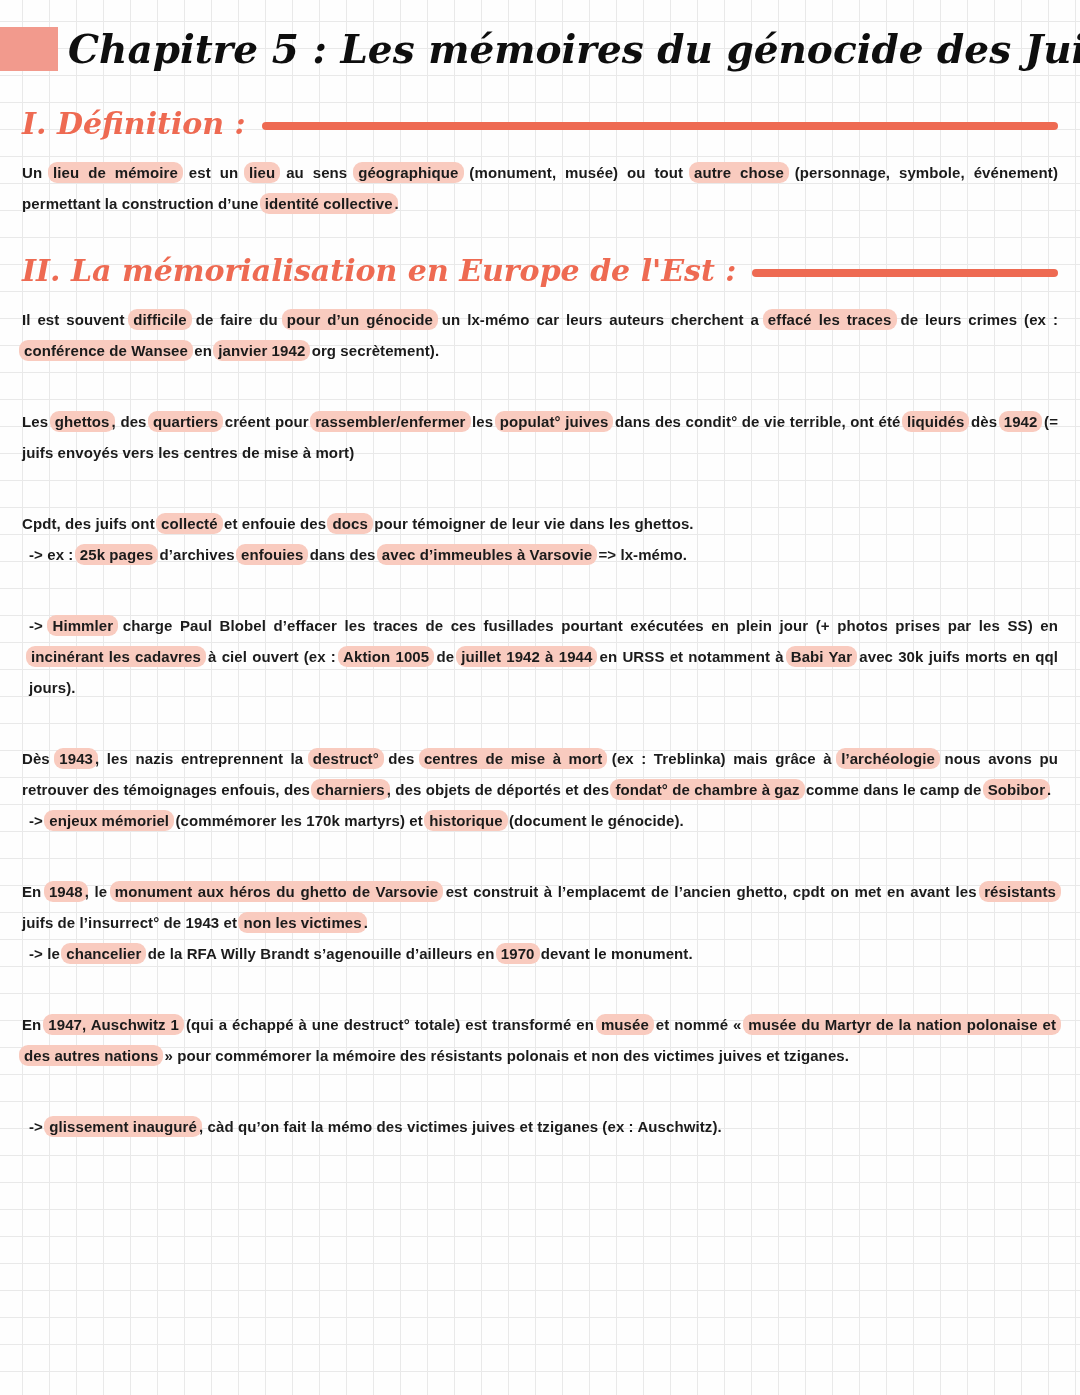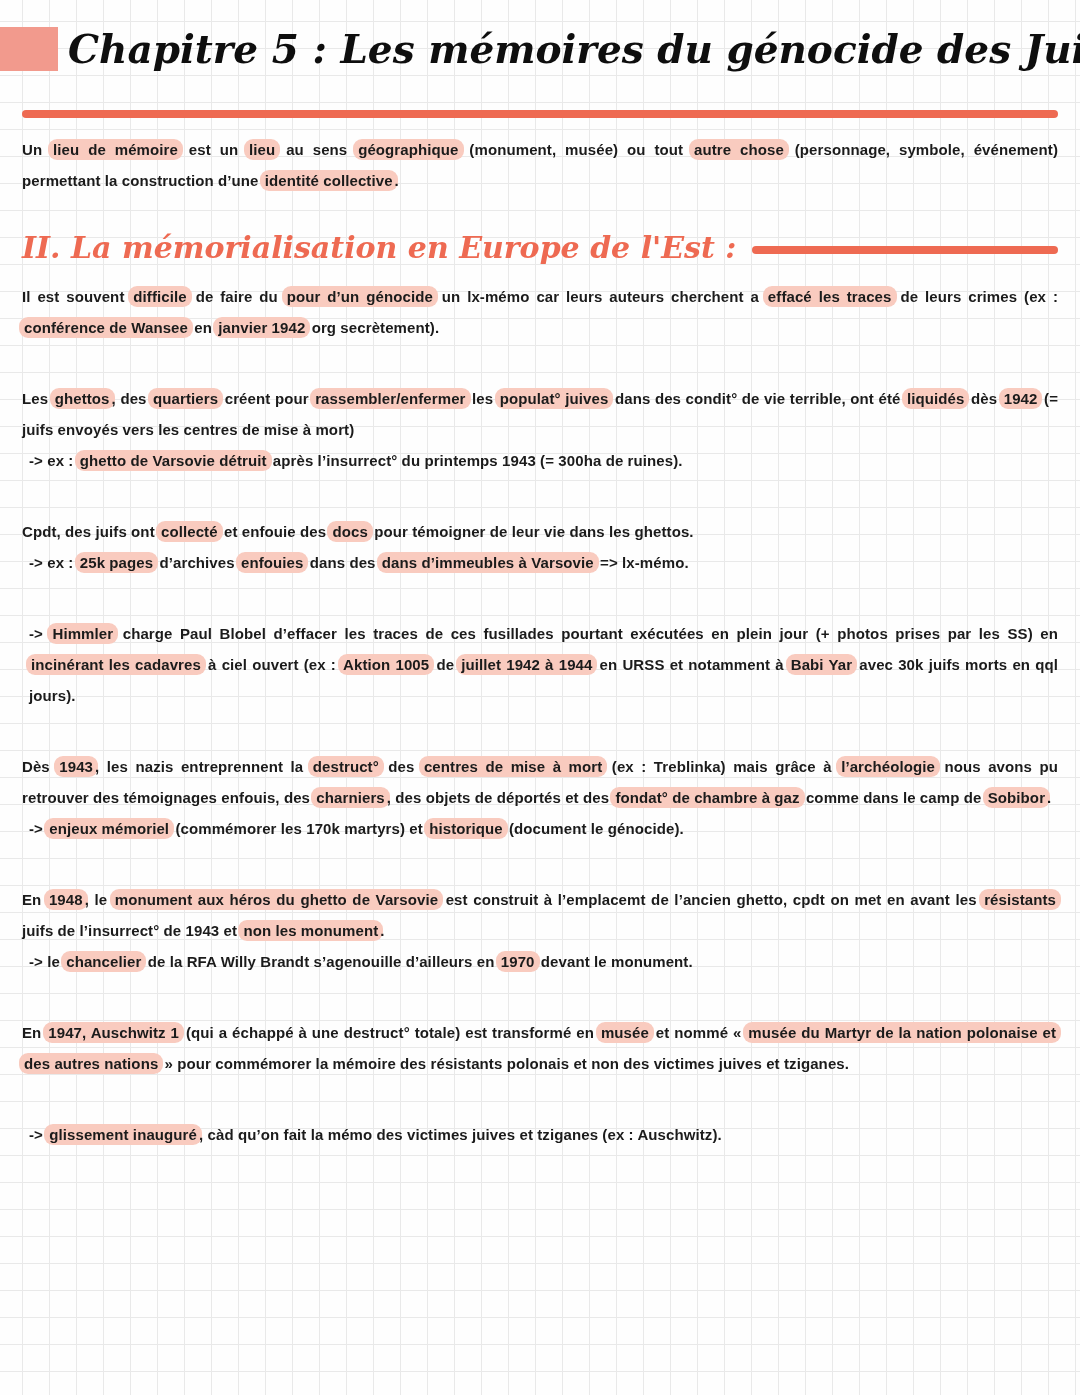--- a/index.html
+++ b/index.html
@@ -95,51 +95,51 @@
 
 <div class="page">
   <header class="title-row">
     <span class="title-block"></span>
     <h1 class="page-title">Chapitre 5 : Les mémoires du génocide des Juifs</h1>
 
   </header>
   <main id="sections">
       <section class="section">
         <div class="heading-row">
+          <h2 class="section-heading">I. Définition :</h2>
           <span class="heading-rule"></span>
         </div>
         <div class="para">
           <div class="line">Un <mark class="hl">lieu de mémoire</mark> est un <mark class="hl">lieu</mark> au sens <mark class="hl">géographique</mark> (monument, musée) ou tout <mark class="hl">autre chose</mark> (personnage, symbole, événement) permettant la construction d’une <mark class="hl">identité collective</mark>.</div>
         </div>
       </section>
       <section class="section">
         <div class="heading-row">
           <h2 class="section-heading">II. La mémorialisation en Europe de l'Est :</h2>
           <span class="heading-rule"></span>
         </div>
         <div class="para">
           <div class="line">Il est souvent <mark class="hl">difficile</mark> de faire du <mark class="hl">pour d’un génocide</mark> un lx-mémo car leurs auteurs cherchent a <mark class="hl">effacé les traces</mark> de leurs crimes (ex : <mark class="hl">conférence de Wansee</mark> en <mark class="hl">janvier 1942</mark> org secrètement).</div>
         </div>
         <div class="para">
           <div class="line">Les <mark class="hl">ghettos</mark>, des <mark class="hl">quartiers</mark> créent pour <mark class="hl">rassembler/enfermer</mark> les <mark class="hl">populat° juives</mark> dans des condit° de vie terrible, ont été <mark class="hl">liquidés</mark> dès <mark class="hl">1942</mark> (= juifs envoyés vers les centres de mise à mort)</div>
-          <div class="line arrow">-&gt; ex : <mark class="hl">ghetto de Varsovie détruit</mark> après l’insurrect° du printemps 1943 (= 300ha de ruines).</div>
         </div>
         <div class="para">
           <div class="line">Cpdt, des juifs ont <mark class="hl">collecté</mark> et enfouie des <mark class="hl">docs</mark> pour témoigner de leur vie dans les ghettos.</div>
-          <div class="line arrow">-&gt; ex : <mark class="hl">25k pages</mark> d’archives <mark class="hl">enfouies</mark> dans des <mark class="hl">dans d’immeubles à Varsovie</mark> =&gt; lx-mémo.</div>
+          <div class="line arrow">-&gt; ex : <mark class="hl">25k pages</mark> d’archives <mark class="hl">enfouies</mark> dans des <mark class="hl">avec d’immeubles à Varsovie</mark> =&gt; lx-mémo.</div>
         </div>
         <div class="para">
           <div class="line arrow">-&gt; <mark class="hl">Himmler</mark> charge Paul Blobel d’effacer les traces de ces fusillades pourtant exécutées en plein jour (+ photos prises par les SS) en <mark class="hl">incinérant les cadavres</mark> à ciel ouvert (ex : <mark class="hl">Aktion 1005</mark> de <mark class="hl">juillet 1942 à 1944</mark> en URSS et notamment à <mark class="hl">Babi Yar</mark> avec 30k juifs morts en qql jours).</div>
         </div>
         <div class="para">
           <div class="line">Dès <mark class="hl">1943</mark>, les nazis entreprennent la <mark class="hl">destruct°</mark> des <mark class="hl">centres de mise à mort</mark> (ex : Treblinka) mais grâce à <mark class="hl">l’archéologie</mark> nous avons pu retrouver des témoignages enfouis, des <mark class="hl">charniers</mark>, des objets de déportés et des <mark class="hl">fondat° de chambre à gaz</mark> comme dans le camp de <mark class="hl">Sobibor</mark>.</div>
           <div class="line arrow">-&gt; <mark class="hl">enjeux mémoriel</mark> (commémorer les 170k martyrs) et <mark class="hl">historique</mark> (document le génocide).</div>
         </div>
         <div class="para">
-          <div class="line">En <mark class="hl">1948</mark>, le <mark class="hl">monument aux héros du ghetto de Varsovie</mark> est construit à l’emplacemt de l’ancien ghetto, cpdt on met en avant les <mark class="hl">résistants</mark> juifs de l’insurrect° de 1943 et <mark class="hl">non les monument</mark>.</div>
+          <div class="line">En <mark class="hl">1948</mark>, le <mark class="hl">monument aux héros du ghetto de Varsovie</mark> est construit à l’emplacemt de l’ancien ghetto, cpdt on met en avant les <mark class="hl">résistants</mark> juifs de l’insurrect° de 1943 et <mark class="hl">non les victimes</mark>.</div>
           <div class="line arrow">-&gt; le <mark class="hl">chancelier</mark> de la RFA Willy Brandt s’agenouille d’ailleurs en <mark class="hl">1970</mark> devant le monument.</div>
         </div>
         <div class="para">
           <div class="line">En <mark class="hl">1947, Auschwitz 1</mark> (qui a échappé à une destruct° totale) est transformé en <mark class="hl">musée</mark> et nommé « <mark class="hl">musée du Martyr de la nation polonaise et des autres nations</mark> » pour commémorer la mémoire des résistants polonais et non des victimes juives et tziganes.</div>
         </div>
         <div class="para">
           <div class="line arrow">-&gt; <mark class="hl">glissement inauguré</mark>, càd qu’on fait la mémo des victimes juives et tziganes (ex : Auschwitz).</div>
         </div>
       </section>
     </main>

